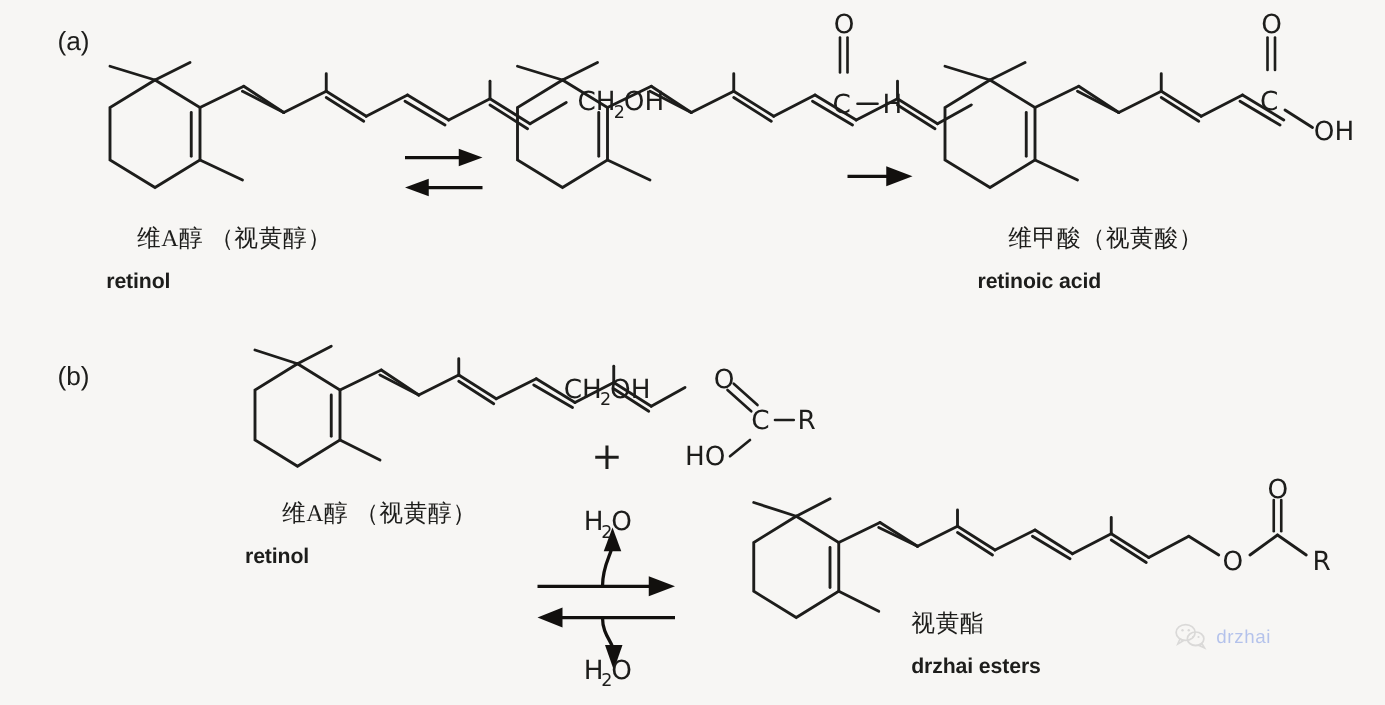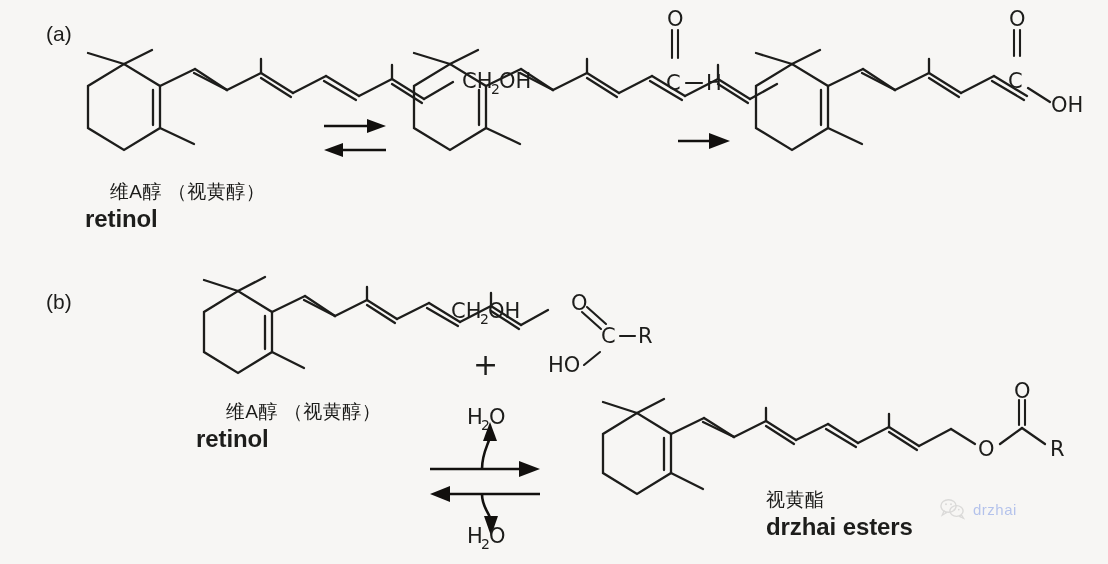--- a/index.html
+++ b/index.html
@@ -36,30 +36,30 @@
   .cmp-label {
     position: absolute;
     text-align: center;
     color: #1d1d1b;
     line-height: 1.22;
     white-space: nowrap;
   }
   .cmp-label .cn {
     display: block;
     font-size: 19px;
-    font-family: Liberation Sans, sans-serif;
+    font-family: Liberation Serif, serif;
     letter-spacing: 0.5px;
   }
   .cmp-label .en {
     display: block;
-    font-size: 24px;
+    font-size: 17px;
     font-weight: bold;
     font-family: "Liberation Sans", "DejaVu Sans", sans-serif;
     letter-spacing: -0.1px;
-    margin-top: 1px;
+    margin-top: 12px;
   }
   .cmp-label.left-align { text-align: left; }
 
   .atom {
     font-family: "DejaVu Sans", "Liberation Sans", sans-serif;
     font-size: 21px;
     fill: #1d1d1b;
   }
   .atom-sub {
     font-family: "DejaVu Sans", "Liberation Sans", sans-serif;
@@ -112,27 +112,31 @@
 
   <div class="panel-letter" style="left:46px; top:22px;">(a)</div>
   <div class="panel-letter" style="left:46px; top:290px;">(b)</div>
 
   <div class="cmp-label" style="left:85px; top:180px; width:205px;">
     <span class="cn">维A醇 （视黄醇）</span>
     <span class="en" style="text-align:left;">retinol</span>
   </div>
 
 
+  <div class="cmp-label" style="left:782px; top:180px; width:205px;">
+    <span class="cn">维甲酸（视黄酸）</span>
+    <span class="en" style="text-align:left;">retinoic acid</span>
+  </div>
 
   <div class="cmp-label" style="left:196px; top:400px; width:215px;">
     <span class="cn">维A醇 （视黄醇）</span>
     <span class="en" style="text-align:left;">retinol</span>
   </div>
 
-  <div class="cmp-label left-align" style="left:766px; top:488px; width:210px;">
+  <div class="cmp-label left-align" style="left:729px; top:488px; width:210px;">
     <span class="cn">视黄酯</span>
     <span class="en">drzhai esters</span>
   </div>
 
   <div class="watermark" style="left:940px; top:498px;">
     <svg width="26" height="22" viewBox="0 0 26 22">
       <ellipse cx="8.5" cy="8" rx="7.6" ry="6.3" fill="none" stroke="#9a9a9a" stroke-width="1.4"></ellipse>
       <path d="M4 13 L2.2 17.2 L6.4 14.8 Z" fill="none" stroke="#9a9a9a" stroke-width="1.3"></path>
       <circle cx="6" cy="6.2" r="0.95" fill="#9a9a9a"></circle>
       <circle cx="11" cy="6.2" r="0.95" fill="#9a9a9a"></circle>

